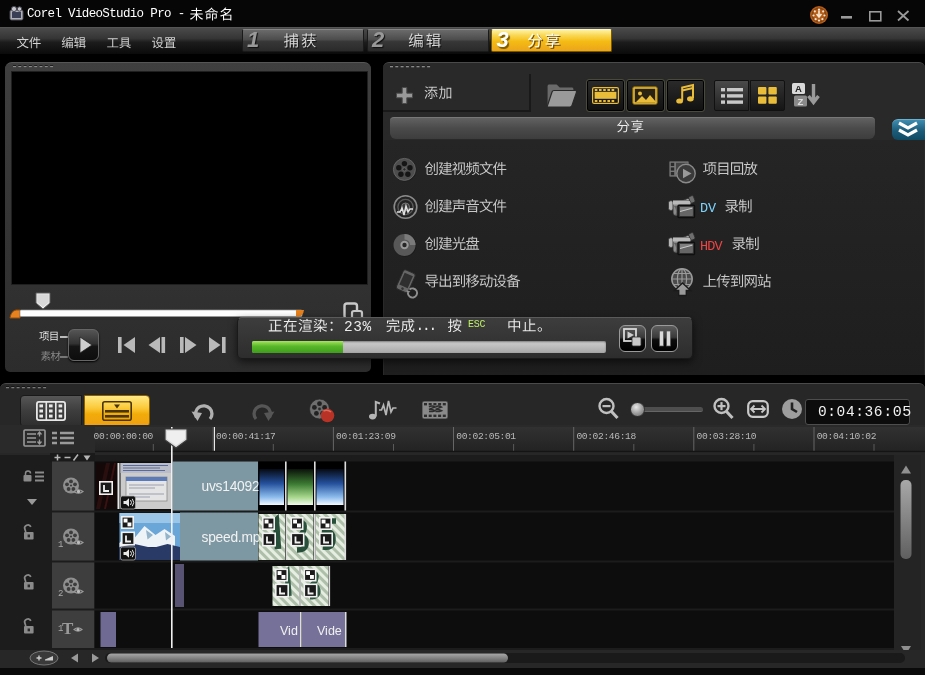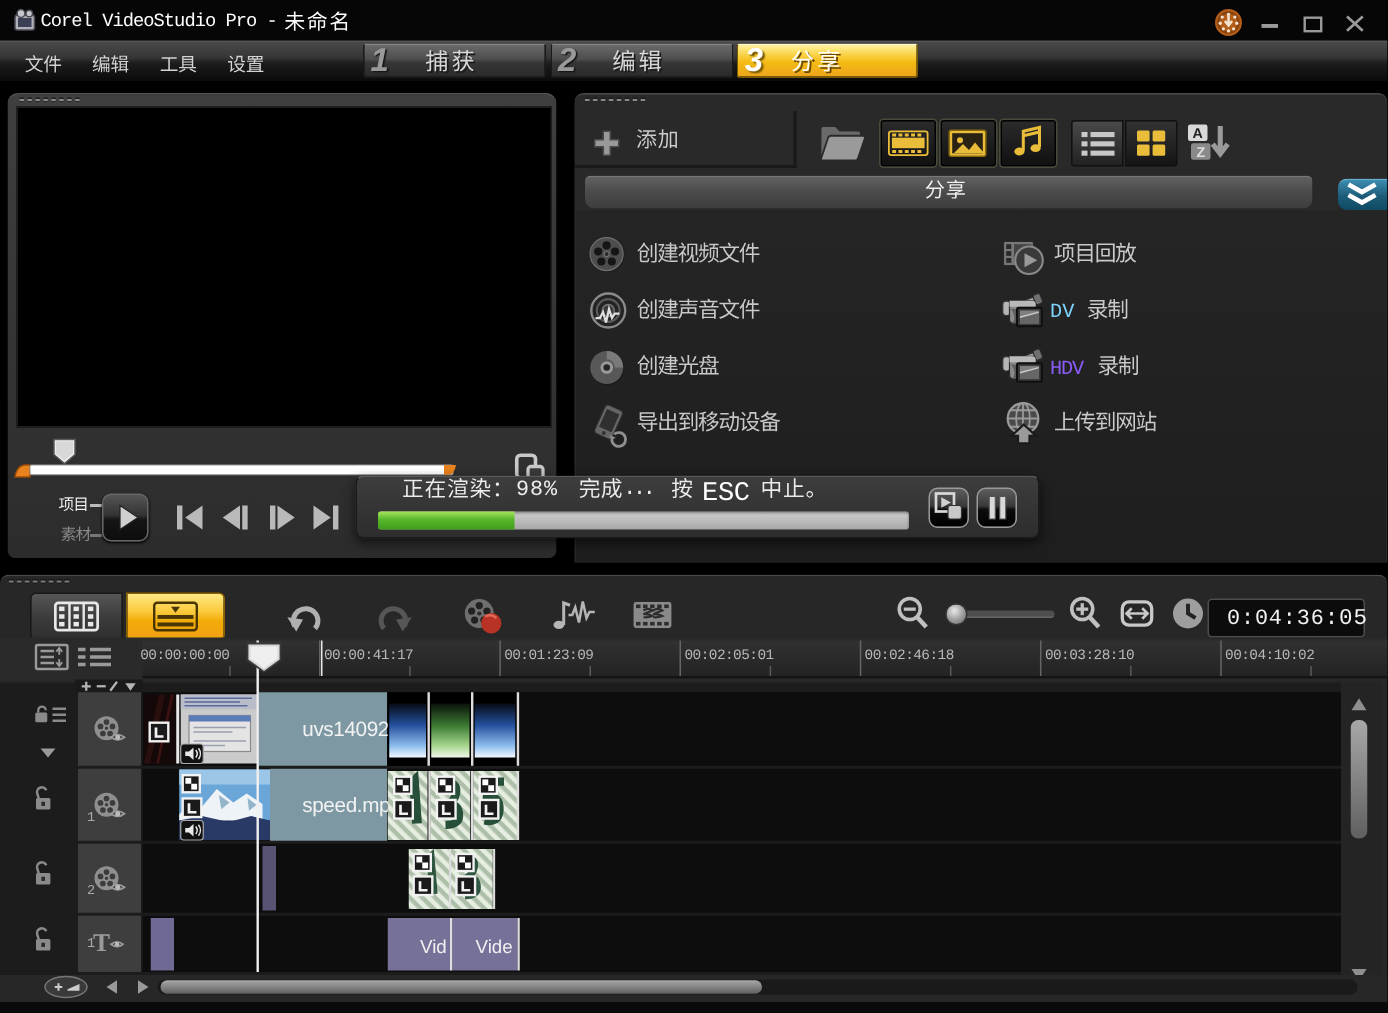--- a/index.html
+++ b/index.html
@@ -290,26 +290,26 @@
  <path d="M13 15.5 l12.5 -3.4" stroke="#c9c9c9" stroke-width="1"></path>
 </svg>
 <svg class="ic" width="28" height="28" style="left:669px;top:268px" viewBox="0 0 28 28">
  <circle cx="13" cy="11" r="10.2" fill="#4a4a4a" stroke="#9a9a9a" stroke-width="1.5"></circle>
  <ellipse cx="13" cy="11" rx="4.6" ry="10.2" fill="none" stroke="#9a9a9a" stroke-width="1.2"></ellipse>
  <path d="M2.8 11 l20.4 0 M4.2 5.5 l17.6 0 M4.2 16.5 l17.6 0 M13 0.8 l0 20.4" stroke="#9a9a9a" stroke-width="1.2" fill="none"></path>
  <path d="M13.5 15 l8 7.5 l-4.2 0 l0 5 l-7.6 0 l0 -5 l-4.2 0 z" fill="#9a9a9a" stroke="#1a1a1a" stroke-width="1.4"></path>
 </svg>
 
 <div class="abs mono" style="left:700px;top:201px;font-size:13.5px;color:#7dd3fc">DV</div>
-<div class="abs mono" style="left:700px;top:238.5px;font-size:13.5px;color:#8b5cf6;letter-spacing:-0.8px">HDV</div>
+<div class="abs mono" style="left:700px;top:238.5px;font-size:13.5px;color:#ef4444;letter-spacing:-0.8px">HDV</div>
 
 <div class="abs" style="left:237px;top:317px;width:456px;height:42px;background:linear-gradient(#3d3d3d,#2d2d2d);border:1px solid #1a1a1a;border-top:1px solid #5a5a5a;border-radius:5px;box-shadow:0 3px 8px rgba(0,0,0,.6);z-index:40"></div>
-<div class="abs mono" style="left:344px;top:319px;font-size:14.5px;color:#ececec;z-index:41;letter-spacing:0.6px">98%</div>
+<div class="abs mono" style="left:344px;top:319px;font-size:14.5px;color:#ececec;z-index:41;letter-spacing:0.6px">23%</div>
 <div class="abs mono" style="left:415.5px;top:318px;font-size:14.5px;color:#ececec;z-index:41;letter-spacing:-2.2px">...</div>
-<div class="abs mono" style="left:468px;top:319px;font-size:18px;color:#ffffff;z-index:41;letter-spacing:-0.2px">ESC</div>
+<div class="abs mono" style="left:468px;top:319px;font-size:10px;color:#bef264;z-index:41;letter-spacing:-0.2px">ESC</div>
 <div class="abs" style="left:252px;top:340.5px;width:354px;height:12px;background:linear-gradient(#cfcfcf,#a8a8a8);border-radius:2px;box-shadow:inset 0 1px 2px rgba(0,0,0,.4);z-index:41"></div>
 <div class="abs" style="left:252px;top:340.5px;width:91px;height:12px;background:linear-gradient(#a5e55e,#57b629 45%,#3f9e1b);border-radius:2px 0 0 2px;z-index:42"></div>
 <div class="abs" style="left:619px;top:324.5px;width:27px;height:27px;border-radius:6px;background:linear-gradient(#5d5d5d,#3a3a3a 45%,#0c0c0c 55%,#000);border:1.5px solid #9a9a9a;z-index:42"></div>
 <div class="abs" style="left:651px;top:324.5px;width:27px;height:27px;border-radius:6px;background:linear-gradient(#5d5d5d,#3a3a3a 45%,#0c0c0c 55%,#000);border:1.5px solid #9a9a9a;z-index:42"></div>
 <svg class="ic" width="19" height="19" style="left:623px;top:328px;z-index:43" viewBox="0 0 19 19">
  <rect x="1" y="1" width="12" height="12" fill="none" stroke="#d9d9d9" stroke-width="1.8"></rect>
  <path d="M4.5 3.5 L11 7 L4.5 10.5 z" fill="#cfcfcf"></path>
  <rect x="9" y="9" width="9" height="9" rx="1.5" fill="#c9c9c9" stroke="#333" stroke-width="0.8"></rect>
 </svg>
 <svg class="ic" width="14" height="15" style="left:657.5px;top:330.5px;z-index:43" viewBox="0 0 14 15">

